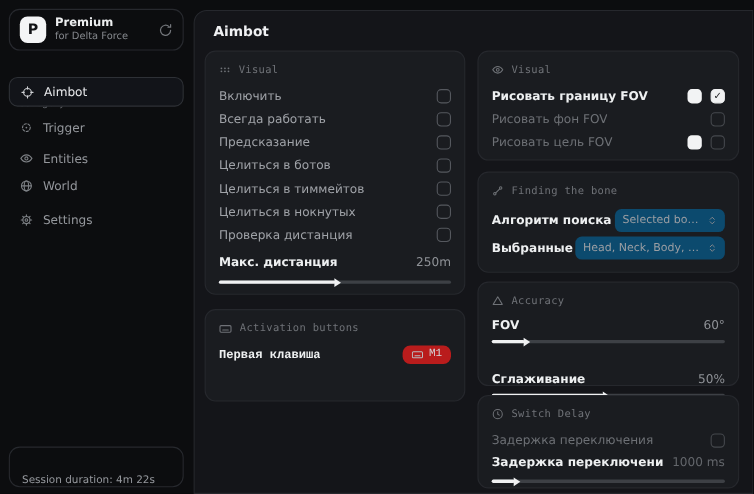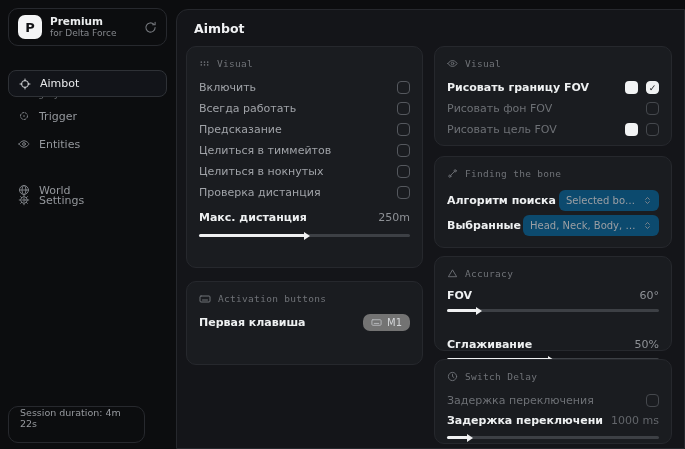--- a/index.html
+++ b/index.html
@@ -16,22 +16,22 @@
   .brand-title { font-size:10.5px; font-weight:bold; color:#eceeef; line-height:1.25; }
   .brand-sub { font-size:9px; color:#85888d; line-height:1.25; }
   .refresh-btn { margin-left:auto; color:#74777c; display:flex; cursor:pointer; }
   .category-label { position:absolute; left:16px; top:56px; font-size:9.5px; color:#63666b;margin-top:32px; }
   .nav-item { position:absolute; left:8px; width:159px; height:26px; display:flex;
     align-items:center; gap:9px; padding:0 10px; border-radius:8px; color:#94979c;
     font-size:11px; cursor:pointer; }
   .nav-item .nav-ico { display:flex; color:#7d8085; }
   .nav-item.active { border:1px solid #2e3136; background:#121419; color:#e9eaec; height:27px; }
   .nav-item.active .nav-ico { color:#d0d2d5; }
-  .session-card { position:absolute; left:8px; top:406px; width:137px; height:37px;
-    border:1px solid #27292e; border-radius:10px; display:flex; align-items:flex-start;
+  .session-card { position:absolute; left:8px; top:406px; width:159px; height:37px;
+    border:1px solid #27292e; border-radius:10px; display:flex; align-items:flex-end;
     padding:0 11px; font-size:9.5px; color:#96999e; }
 
   
   .main { position:absolute; left:176px; top:9px; width:509px; height:440px;
     background:#141519; border:1px solid #26282d; border-radius:12px 0 0 0; }
   .main-title { position:absolute; left:17px; top:11px; font-size:12.5px; font-weight:bold; color:#f0f1f3; }
 
   .panel { position:absolute; background:#1a1c20; border:1px solid #26282d; border-radius:10px;
     padding:9px 12px 10px; }
   .panel-title { display:flex; align-items:center; gap:7px;
@@ -53,21 +53,21 @@
   .checkbox.checked::after { content:"✓"; position:absolute; inset:0; display:flex;
     align-items:center; justify-content:center; font-size:9px; font-weight:bold; color:#17181b; }
   .ctrl-group { display:flex; align-items:center; gap:8px; flex-shrink:0; }
   .swatch { width:13px; height:13px; border-radius:4px; background:#f2f3f4; flex-shrink:0; }
 
   .slider { position:relative; height:3px; background:#3d4045; border-radius:2px; margin-top:6px; cursor:pointer; }
   .slider-fill { position:absolute; left:0; top:0; bottom:0; background:#f0f1f2; border-radius:2px; }
   .slider-fill::after { content:""; position:absolute; right:-5px; top:50%; transform:translateY(-50%);
     border-left:6px solid #f0f1f2; border-top:4px solid transparent; border-bottom:4px solid transparent; }
 
-  .keybtn { display:flex; gap:5px; background:#737373; border-radius:7px;
+  .keybtn { display:flex; gap:5px; background:#b91c1c; border-radius:7px;
     padding:3px 8px; font-size:10px; color:#d4d6d9; cursor:pointer; flex-shrink:0; }
   .keybtn .k-ico { display:flex; color:#b9bbbe; }
 
   .dropdown { display:flex; align-items:center; gap:6px; background:#0c4a6e; border-radius:6px;
     height:21px; padding:0 7px; font-size:10px; color:#9b9ea3; flex-shrink:0; cursor:pointer; }
   .dropdown .dd-text { white-space:nowrap; overflow:hidden; text-overflow:ellipsis; }
   .dropdown .dd-ico { display:flex; color:#85888d; flex-shrink:0; }
 
   
   .p-general    { left:9px;   top:36px;  width:237px; height:222px; }
@@ -77,21 +77,21 @@
   .p-accuracy   { left:257px; top:246px; width:238px; height:95px; }
   .p-switch     { left:257px; top:349px; width:238px; height:85px; overflow:hidden; }
 
   .p-finding .row { height:22px; margin-bottom:3px; }
   .p-finding .panel-title { margin-bottom:8px; }
   .dd-1 { max-width:100px; }
   .dd-2 { max-width:136px; }
   .slider-label-row { margin-top:4px; }
   .acc-row { height:16px; }
   .acc-gap { margin-top:24px; }
-  .p-activation .row { height:21px; margin-bottom:2px; }
+  .p-activation .row { height:21px; margin-bottom:2px;font-family:Liberation Mono, monospace; }
   .p-switch .row { height:20px; }
 </style>
 </head>
 <body>
 
 <div class="app">
 
   <aside class="sidebar">
     <div class="brand-card">
       <div class="logo">P</div>
@@ -135,21 +135,21 @@
     <div class="nav-item" style="top:131px">
       <span class="nav-ico">
         <svg width="12" height="12" viewBox="0 0 24 24" fill="none" stroke="currentColor" stroke-width="2" stroke-linecap="round">
             <path d="M2 12s4-6.5 10-6.5S22 12 22 12s-4 6.5-10 6.5S2 12 2 12z"></path>
             <circle cx="12" cy="12" r="2.8"></circle>
           </svg>
       </span>
       <span class="nav-label">Entities</span>
     </div>
 
-    <div class="nav-item" style="top:177px">
+    <div class="nav-item" style="top:156px">
       <span class="nav-ico">
         <svg width="12" height="12" viewBox="0 0 24 24" fill="none" stroke="currentColor" stroke-width="2" stroke-linecap="round">
             <circle cx="12" cy="12" r="9"></circle>
             <ellipse cx="12" cy="12" rx="4" ry="9"></ellipse>
             <line x1="3" y1="12" x2="21" y2="12"></line>
           </svg>
       </span>
       <span class="nav-label">World</span>
     </div>
 
@@ -199,20 +199,24 @@
       </div>
       <div class="row">
         <span class="row-label">Всегда работать</span>
         <span class="checkbox"></span>
       </div>
       <div class="row">
         <span class="row-label">Предсказание</span>
         <span class="checkbox"></span>
       </div>
       <div class="row">
+        <span class="row-label">Целиться в ботов</span>
+        <span class="checkbox"></span>
+      </div>
+      <div class="row">
         <span class="row-label">Целиться в тиммейтов</span>
         <span class="checkbox"></span>
       </div>
       <div class="row">
         <span class="row-label">Целиться в нокнутых</span>
         <span class="checkbox"></span>
       </div>
       <div class="row">
         <span class="row-label">Проверка дистанция</span>
         <span class="checkbox"></span>

